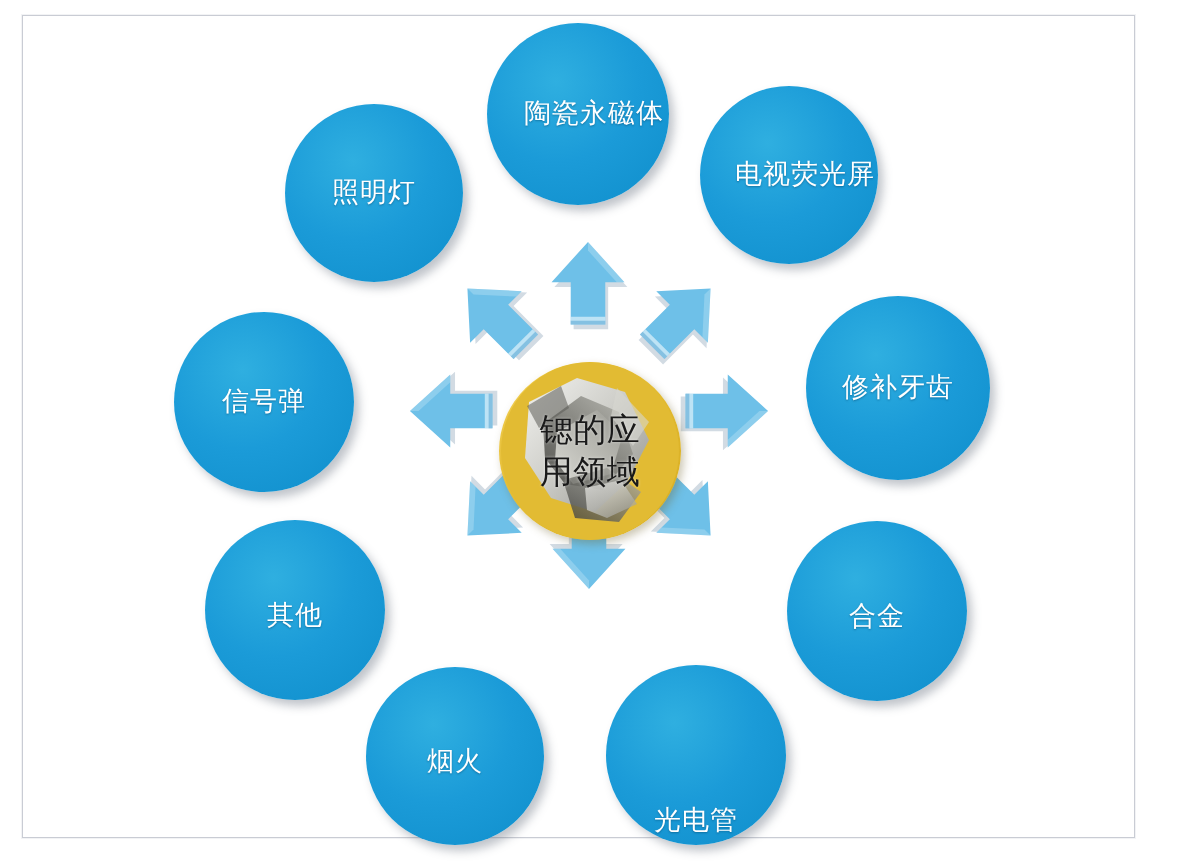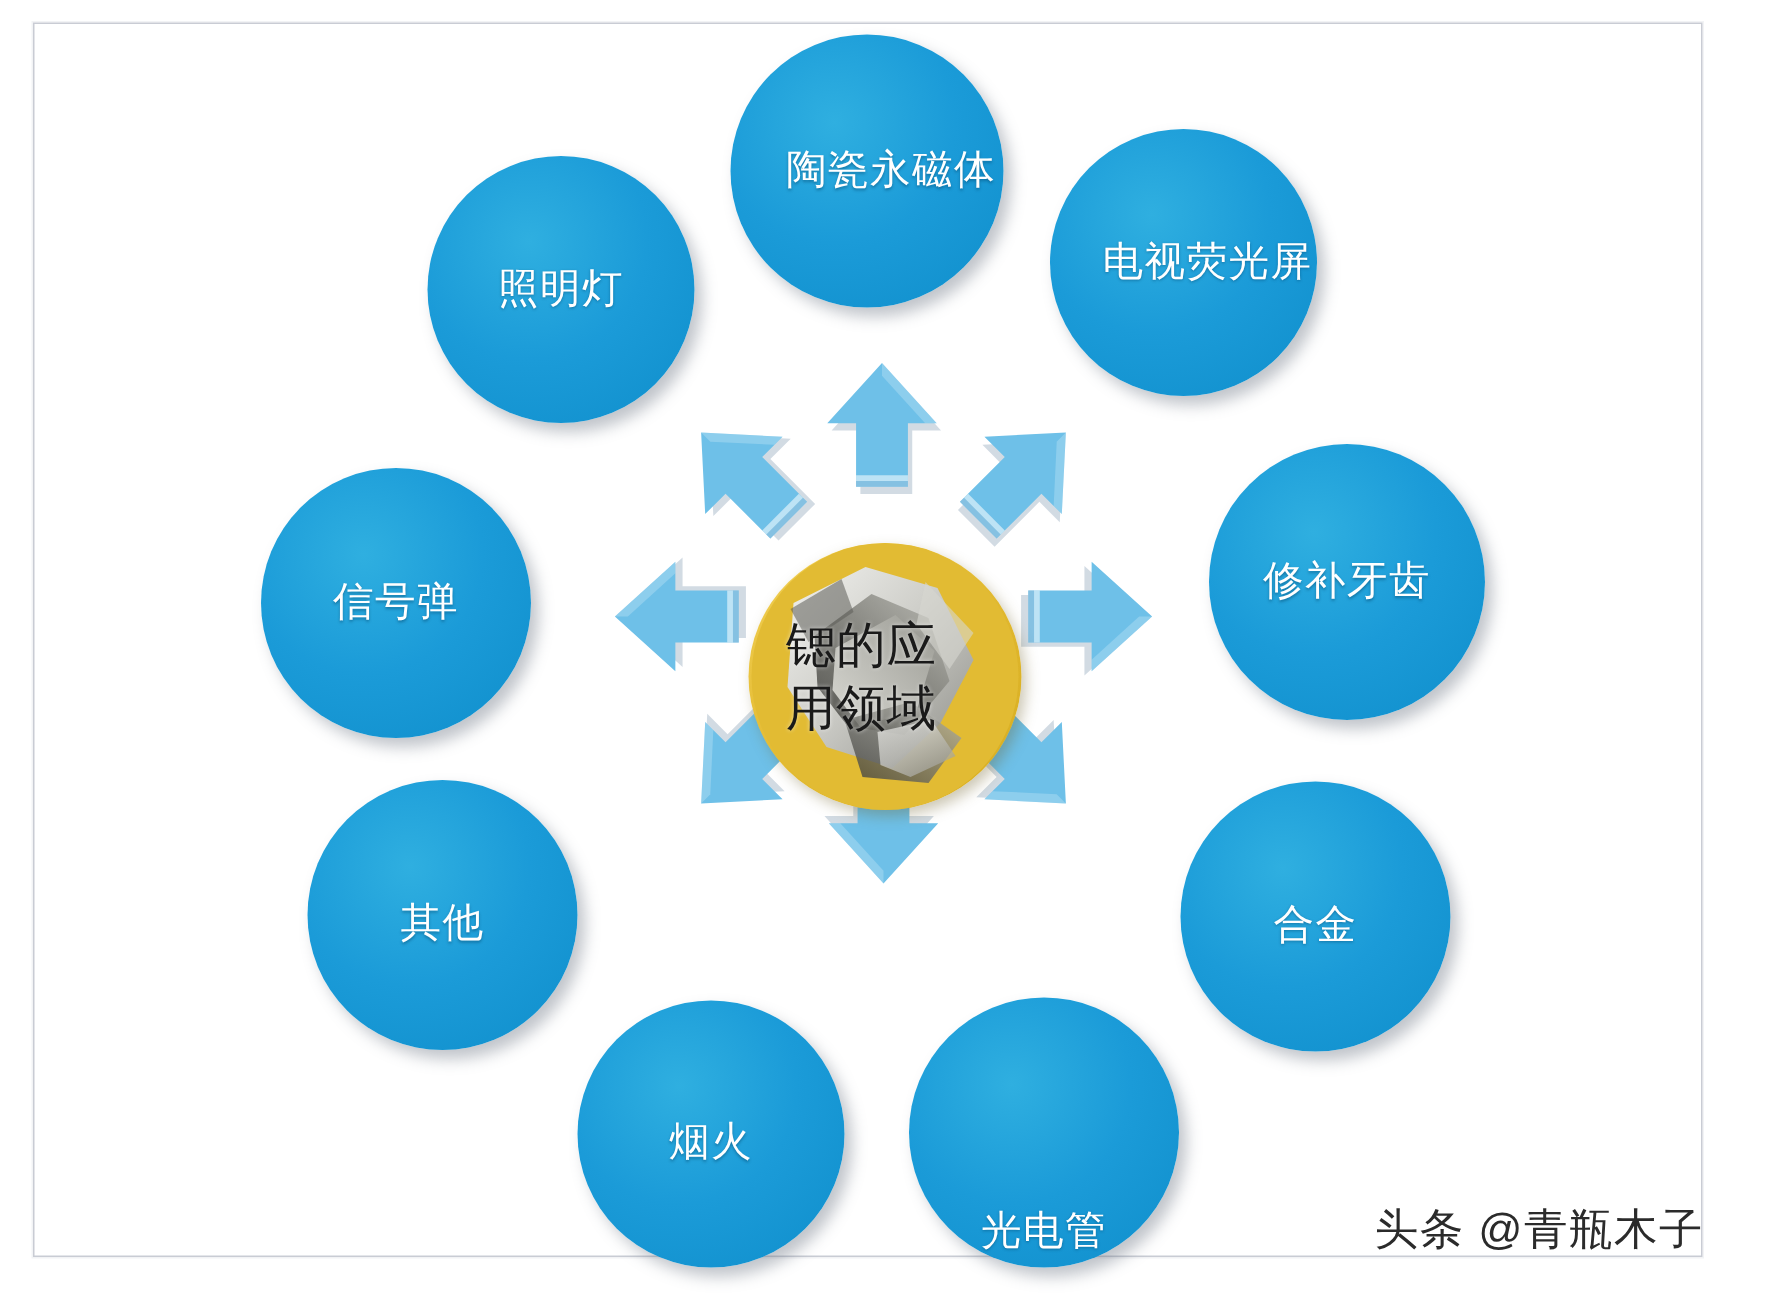--- a/index.html
+++ b/index.html
@@ -85,21 +85,21 @@
     width: 100%;
     height: 100%;
   }
   #center-node .center-label {
     position: relative;
     z-index: 4;
     color: #1a1a1a;
     font-size: 33px;
     line-height: 1.28;
     letter-spacing: 0.5px;
-    text-align: left;
+    text-align: center;
     font-family: "Liberation Sans", "DejaVu Sans", sans-serif;
     max-width: 132px;
     text-shadow: 0 0 3px rgba(255,255,255,0.55);
   }
   
   .arrow {
     position: absolute;
     width: 96px;
     height: 96px;
     transform-origin: 50% 50%;
@@ -227,21 +227,21 @@
         </div>
         <div class="node wide" style="left: 806px; top: 296px; width: 184px; height: 184px;">
           <span class="label">修补牙齿</span>
         </div>
         <div class="node narrow" style="left: 787px; top: 521px; width: 180px; height: 180px;">
           <span class="label">合金</span>
         </div>
         <div class="node wide" style="left: 606px; top: 665px; width: 180px; height: 180px; align-items: flex-end;">
           <span class="label">光电管</span>
         </div>
-        <div class="node narrow" style="left: 385px; top: 667px; width: 178px; height: 178px;">
+        <div class="node narrow" style="left: 366px; top: 667px; width: 178px; height: 178px;">
           <span class="label">烟火</span>
         </div>
         <div class="node narrow" style="left: 205px; top: 520px; width: 180px; height: 180px;">
           <span class="label">其他</span>
         </div>
         <div class="node wide" style="left: 174px; top: 312px; width: 180px; height: 180px;">
           <span class="label">信号弹</span>
         </div>
         <div class="node wide" style="left: 285px; top: 104px; width: 178px; height: 178px; text-align: right;">
           <span class="label">照明灯</span>
@@ -278,14 +278,13 @@
           <polygon points="86,126 122,118 138,142 108,156 88,148" fill="url(#metal1)" opacity="0.7"></polygon>
           <polygon points="28,44 62,24 70,46 40,66" fill="#5d5d57" opacity="0.55"></polygon>
           <polygon points="118,26 150,60 134,84 112,54" fill="#d7d7d1" opacity="0.6"></polygon>
         </g>
       </svg>
       <div class="center-label">锶的应用领域</div>
     </div>
 
   </div>
 
-  <div id="watermark">头条 @青瓶木子</div>
 </div>
 
 </body></html>

